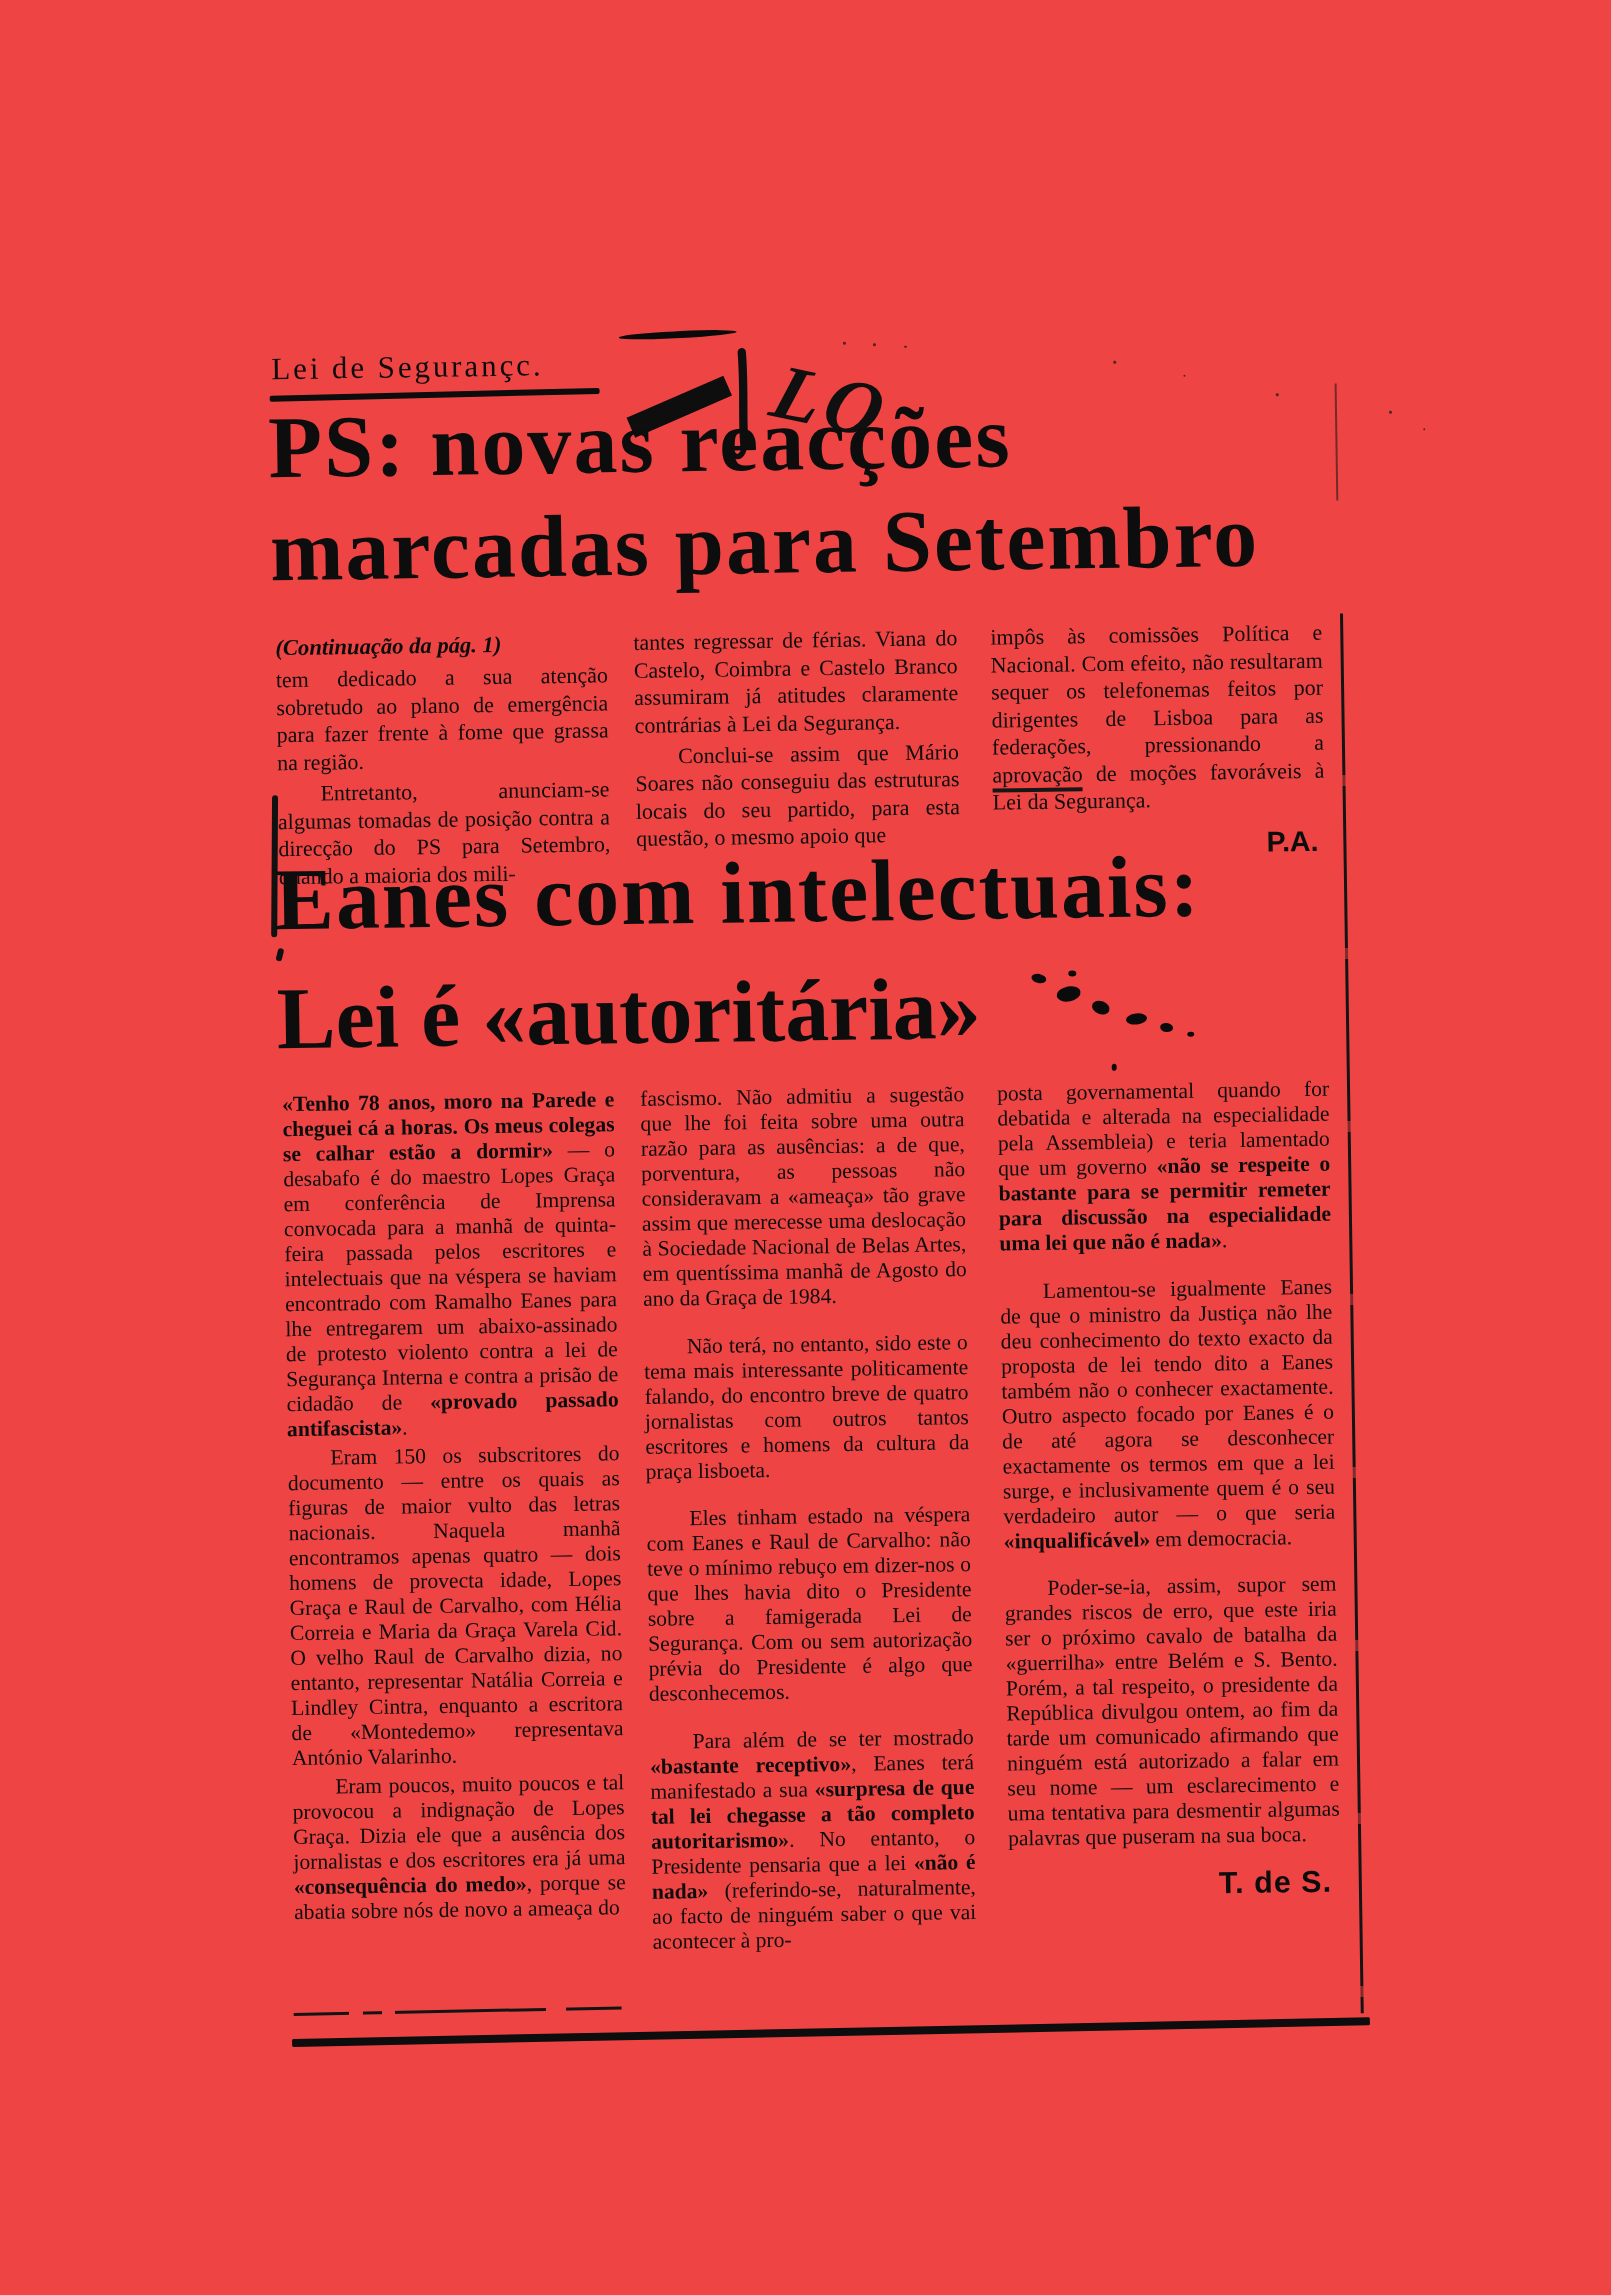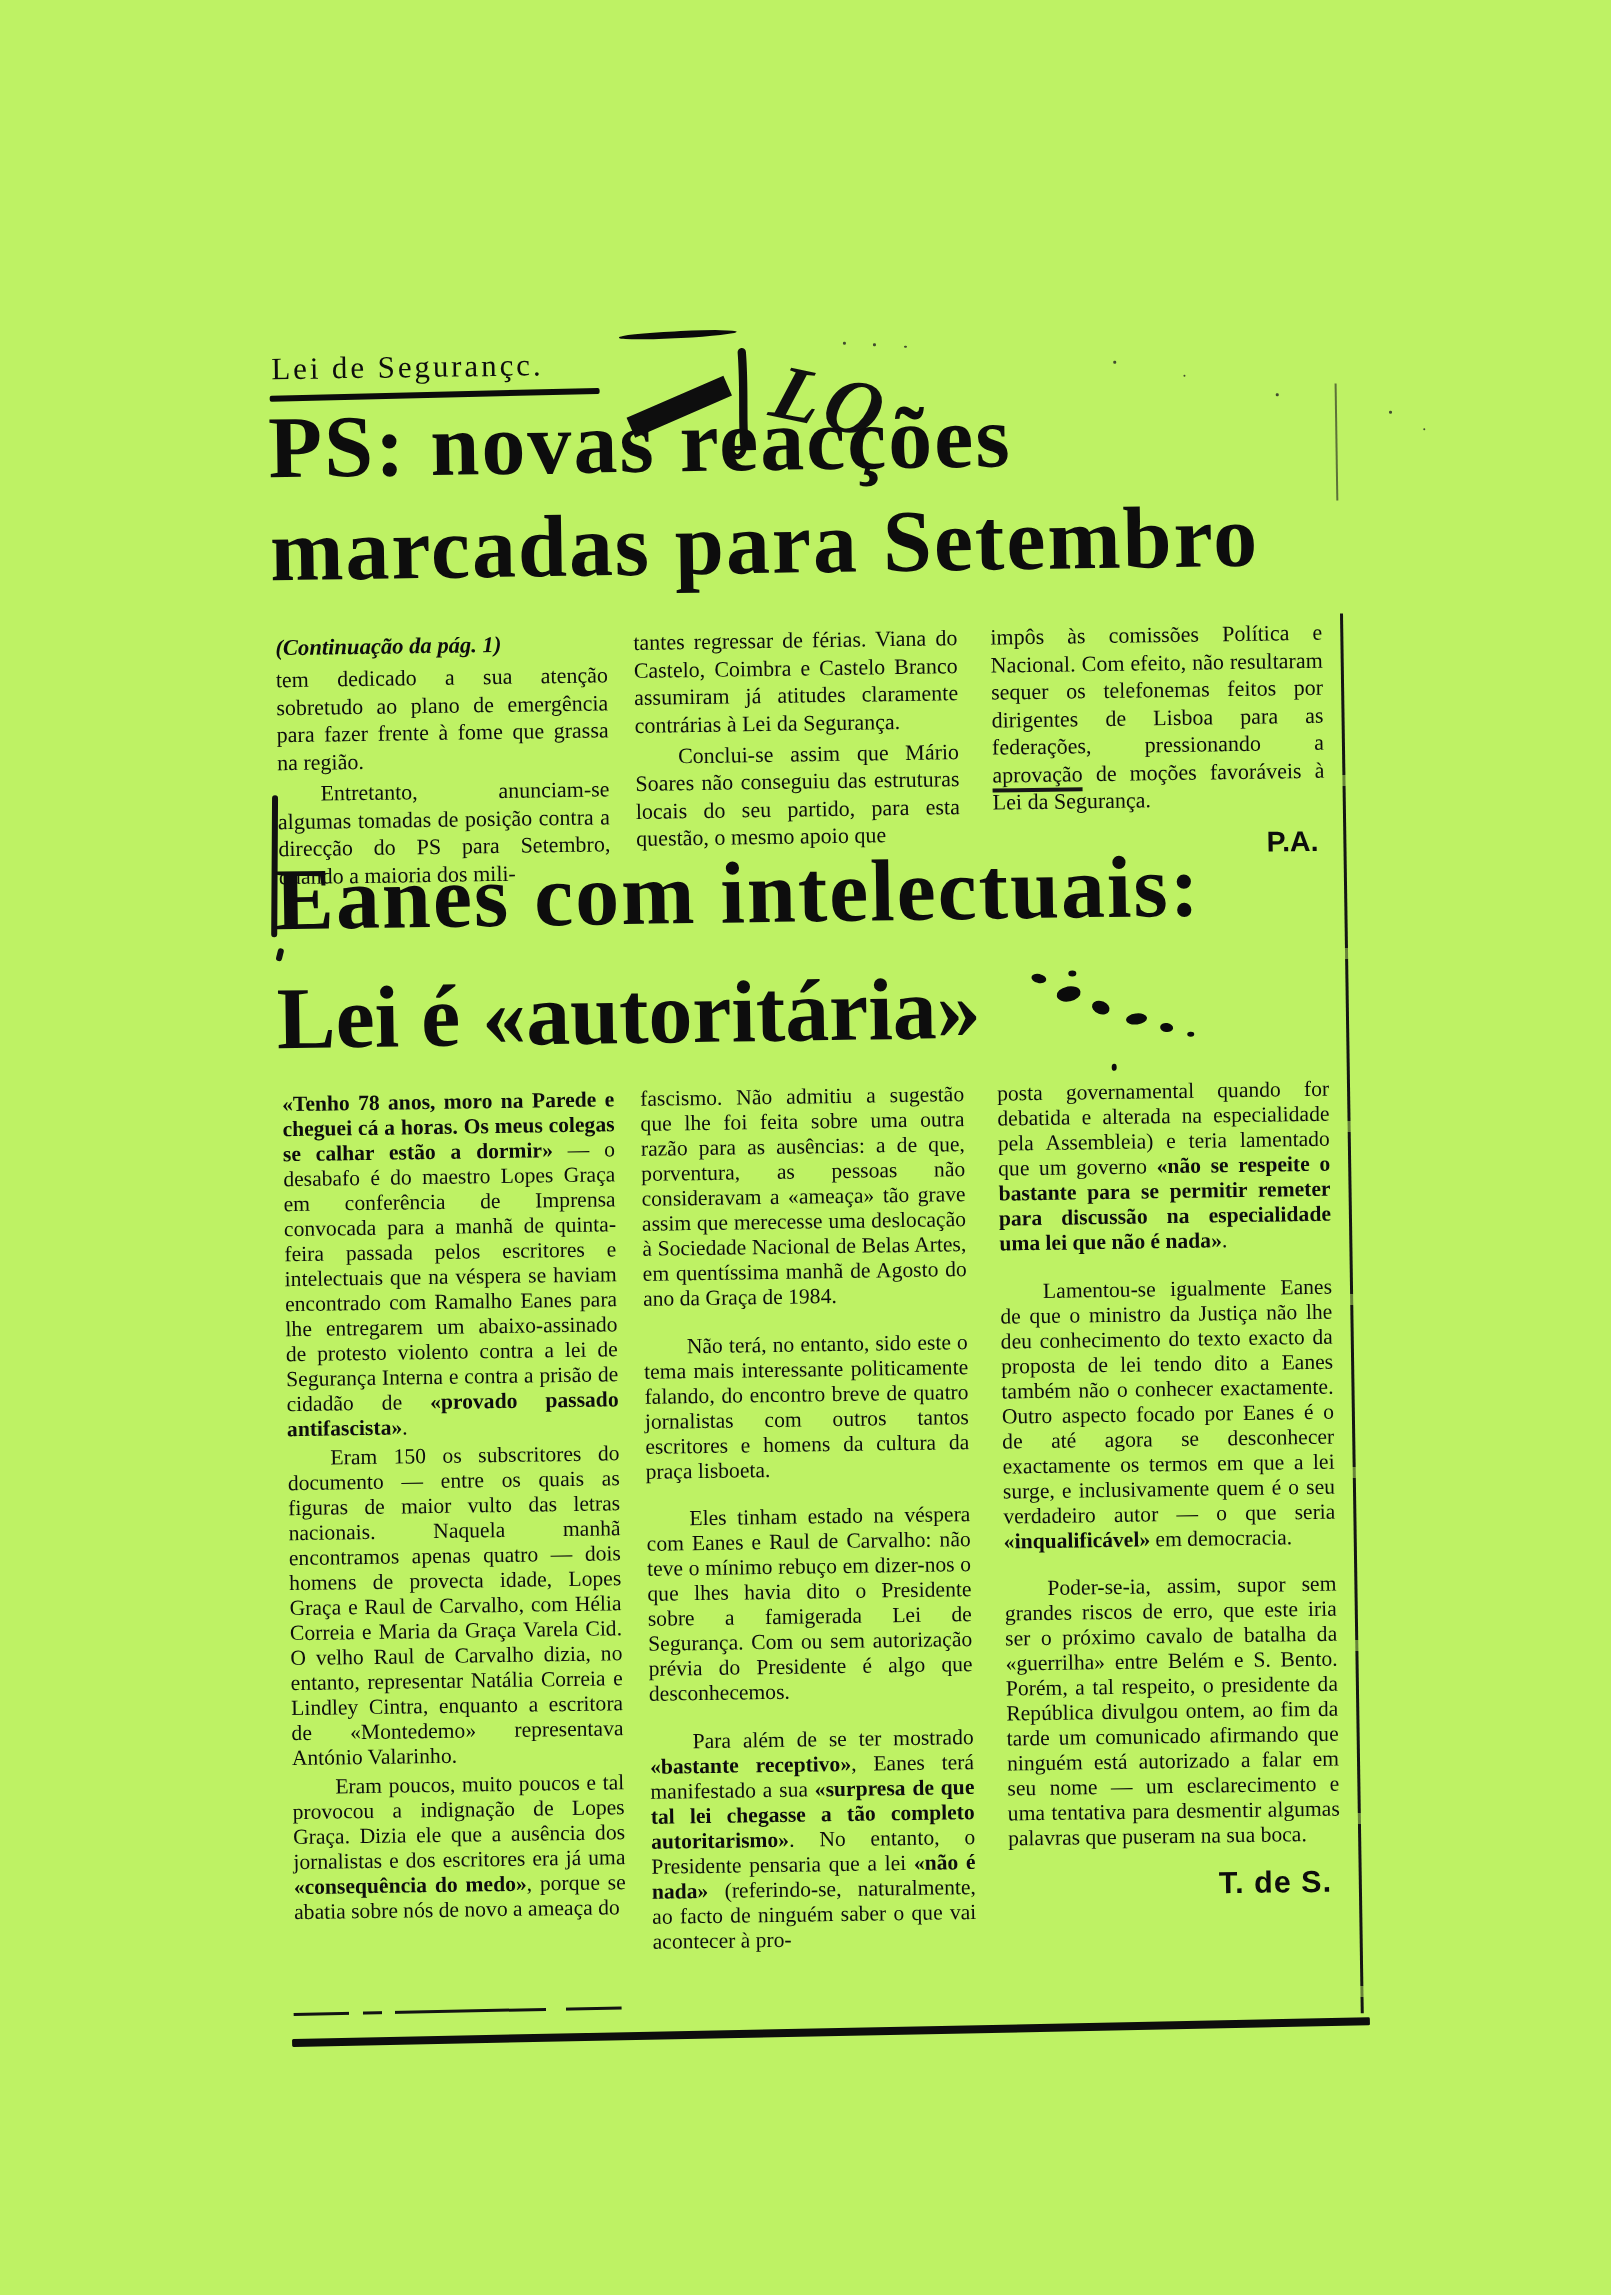--- a/index.html
+++ b/index.html
@@ -1,17 +1,17 @@
 <!DOCTYPE html>
 <html lang="pt" style="font-size:7.9px"><head>
 <meta charset="utf-8">
 <style>
   html,body{margin:0;padding:0;background:#d9d9d9;}
   .scan{
-    position:relative;width:1612px;height:2295px;background:#bef264;
+    position:relative;width:1612px;height:2295px;background:#ef4444;
     overflow:hidden;font-family:"Liberation Serif","DejaVu Serif",serif;
     color:#0d0d0d;
   }
   .sheet{position:absolute;left:0;top:0;width:1612px;height:2295px;
     transform:rotate(-0.85deg);transform-origin:295px 1228px;}
   
   .kicker{position:absolute;left:284px;top:351px;font-size:31px;letter-spacing:2.9px;white-space:nowrap;}
   .kicker-rule{position:absolute;left:282px;top:394px;width:330px;height:6.4px;background:#0c0c0c;transform:rotate(-0.5deg);border-radius:2px;}
   
   .hl{position:absolute;left:280px;font-weight:700;font-size:88px;line-height:1;letter-spacing:2px;white-space:nowrap;}

